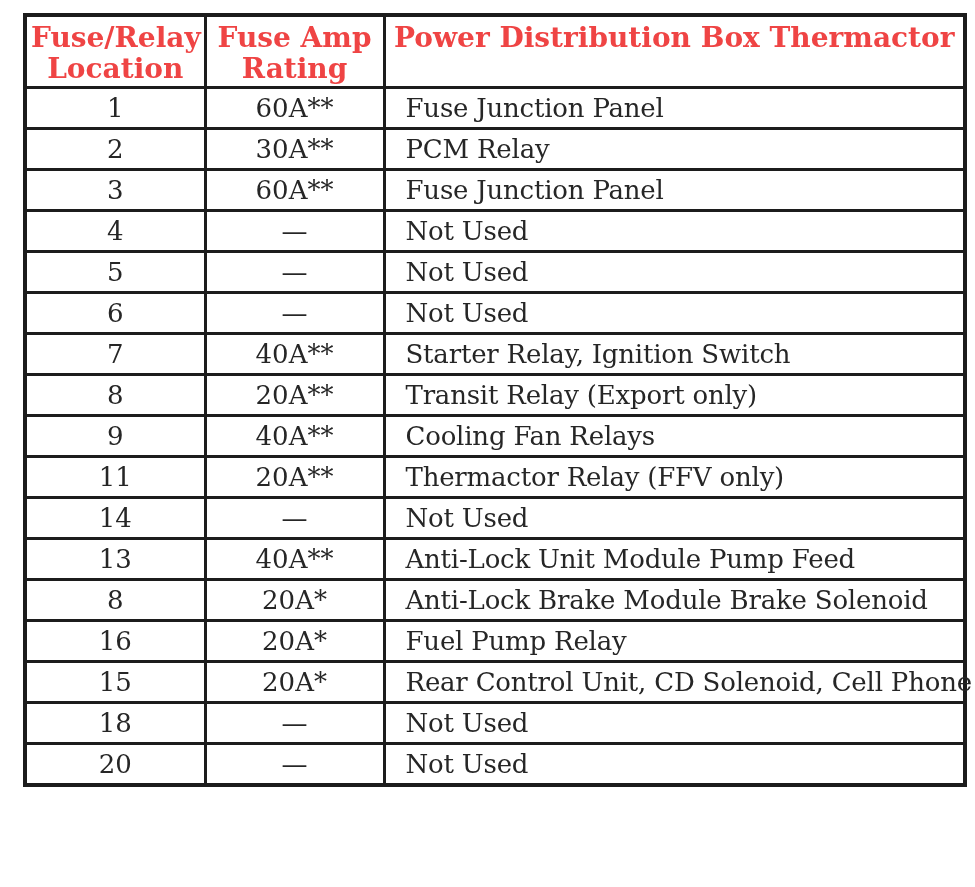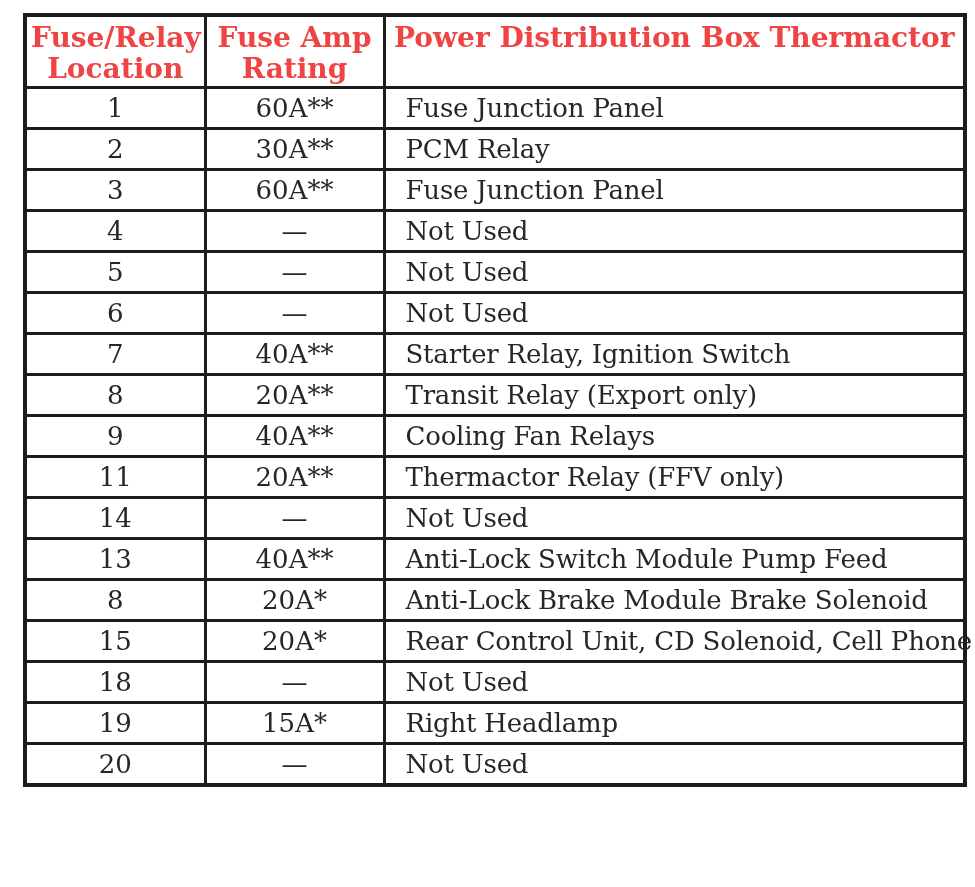--- a/index.html
+++ b/index.html
@@ -127,42 +127,42 @@
         <td class="cell cell-description">Thermactor Relay (FFV only)</td>
       </tr>
       <tr>
         <td class="cell cell-location">14</td>
         <td class="cell cell-rating">—</td>
         <td class="cell cell-description">Not Used</td>
       </tr>
       <tr>
         <td class="cell cell-location">13</td>
         <td class="cell cell-rating">40A**</td>
-        <td class="cell cell-description">Anti-Lock Switch Module Pump Feed</td>
+        <td class="cell cell-description">Anti-Lock Unit Module Pump Feed</td>
       </tr>
       <tr>
         <td class="cell cell-location">8</td>
         <td class="cell cell-rating">20A*</td>
         <td class="cell cell-description">Anti-Lock Brake Module Brake Solenoid</td>
+      </tr>
+      <tr>
+        <td class="cell cell-location">16</td>
+        <td class="cell cell-rating">20A*</td>
+        <td class="cell cell-description">Fuel Pump Relay</td>
       </tr>
       <tr>
         <td class="cell cell-location">15</td>
         <td class="cell cell-rating">20A*</td>
         <td class="cell cell-description">Rear Control Unit, CD Solenoid, Cell Phone</td>
       </tr>
       <tr>
         <td class="cell cell-location">18</td>
         <td class="cell cell-rating">—</td>
         <td class="cell cell-description">Not Used</td>
       </tr>
       <tr>
-        <td class="cell cell-location">19</td>
-        <td class="cell cell-rating">15A*</td>
-        <td class="cell cell-description">Right Headlamp</td>
-      </tr>
-      <tr>
         <td class="cell cell-location">20</td>
         <td class="cell cell-rating">—</td>
         <td class="cell cell-description">Not Used</td>
       </tr>
     </tbody>
   </table>
 </div>
 
 </body></html>

